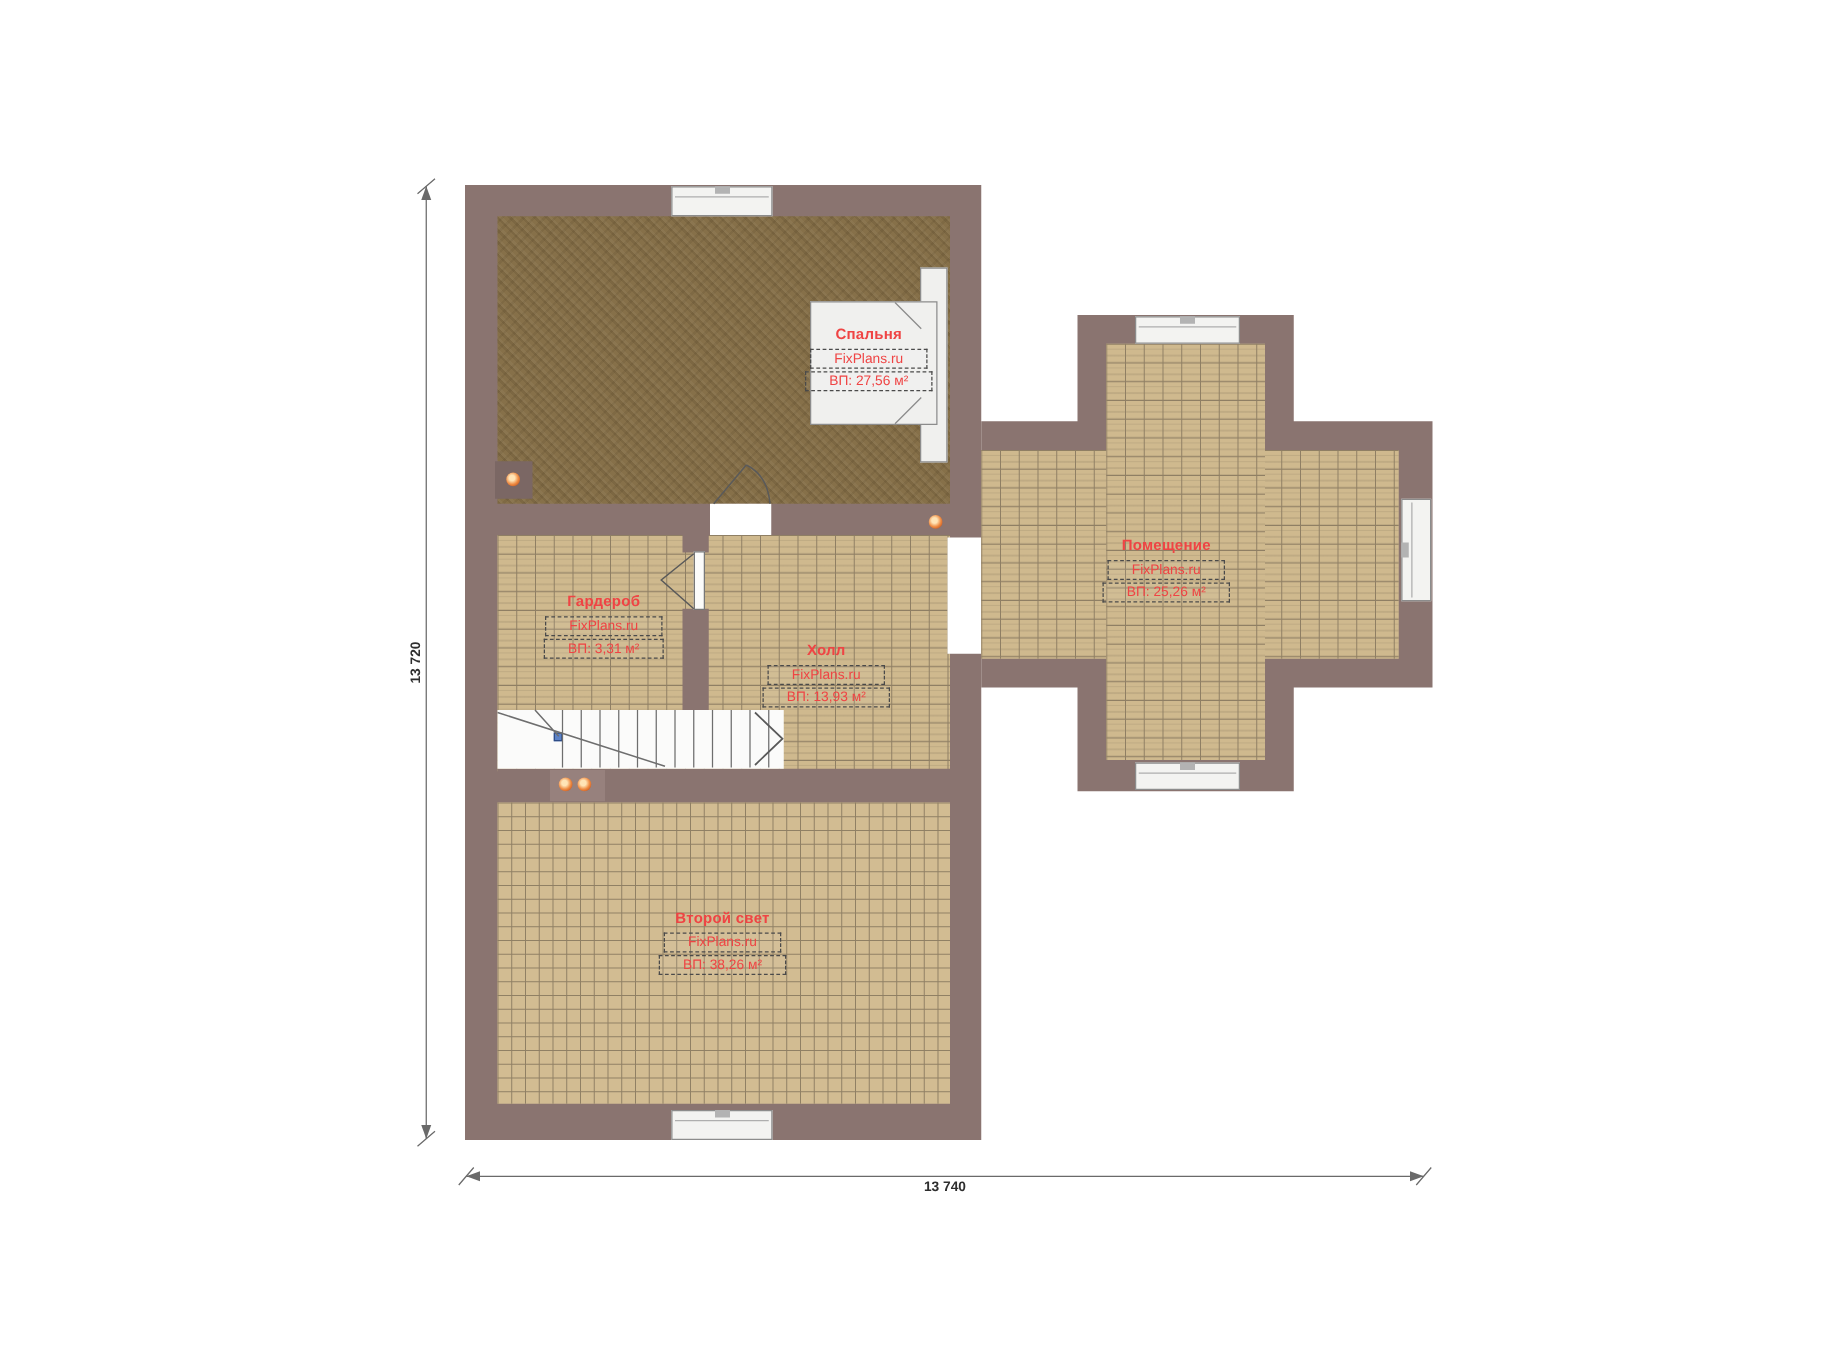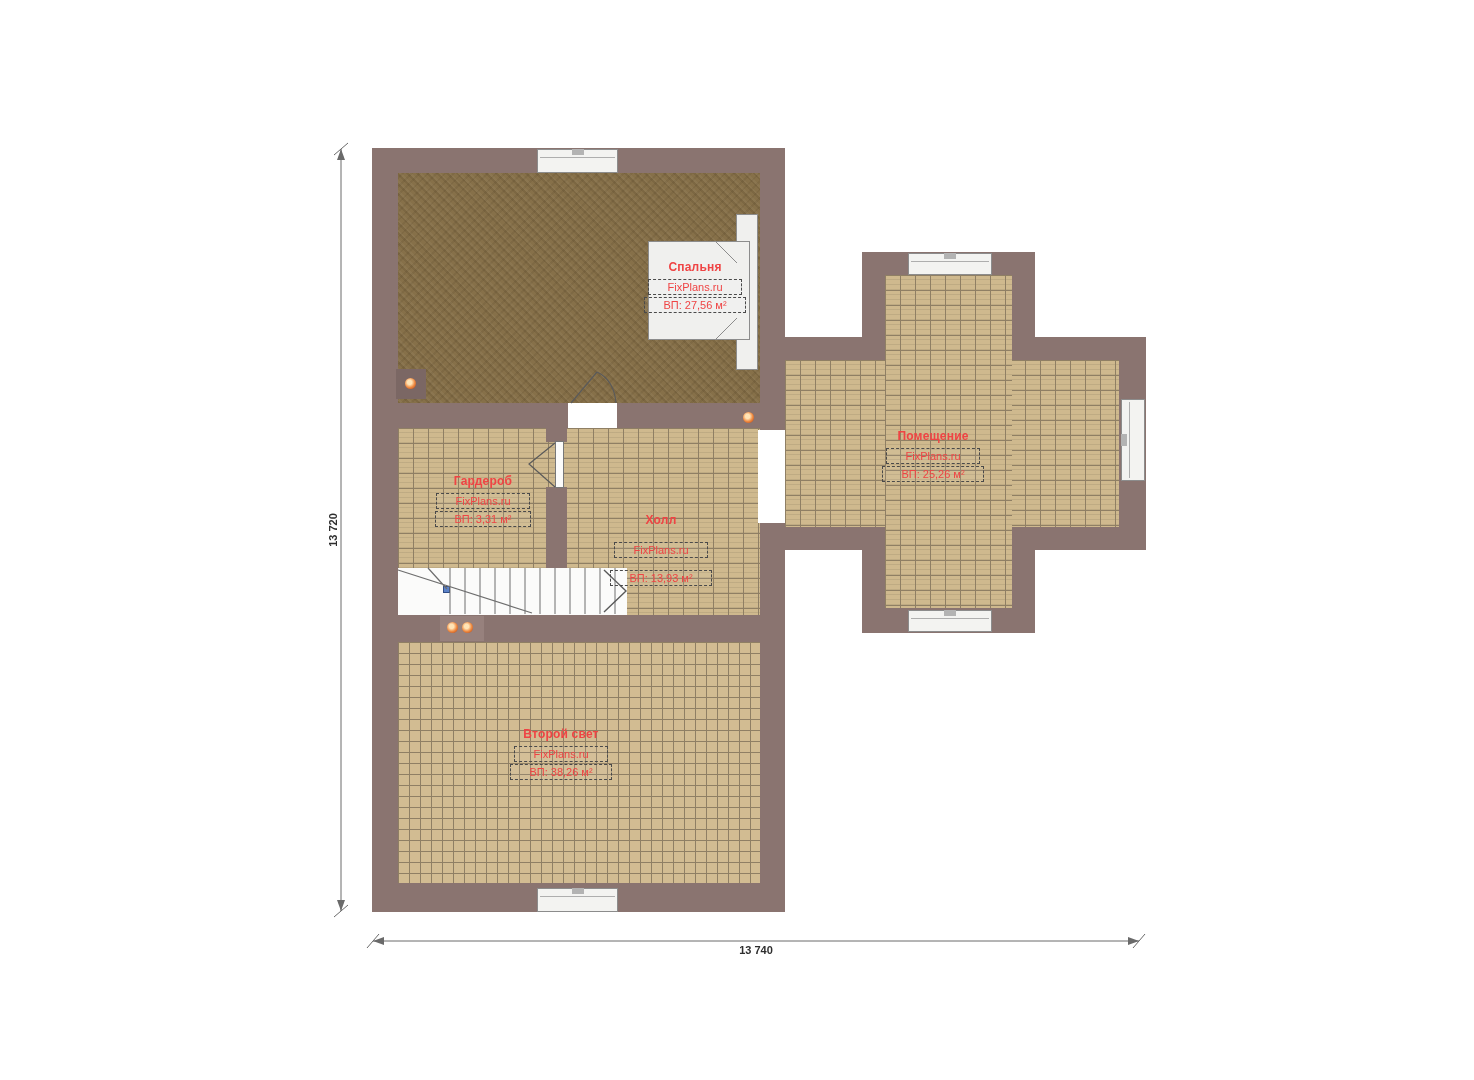--- a/index.html
+++ b/index.html
@@ -148,27 +148,27 @@
     <div class="rl-box">FixPlans.ru</div>
     <div class="rl-box">ВП: 25,26 м²</div>
   </div>
 
   <div class="room-label" style="left:428px; top:474px;">
     <div class="rl-name">Гардероб</div>
     <div class="rl-box">FixPlans.ru</div>
     <div class="rl-box">ВП: 3,31 м²</div>
   </div>
 
-  <div class="room-label" style="left:606px; top:513px;gap:10px;">
+  <div class="room-label" style="left:606px; top:513px;">
     <div class="rl-name">Холл</div>
     <div class="rl-box">FixPlans.ru</div>
     <div class="rl-box">ВП: 13,93 м²</div>
   </div>
 
-  <div class="room-label" style="left:506px; top:727px;">
+  <div class="room-label" style="left:523px; top:727px;">
     <div class="rl-name">Второй свет</div>
     <div class="rl-box">FixPlans.ru</div>
     <div class="rl-box">ВП: 38,26 м²</div>
   </div>
 
   <div class="dim-label v" style="left:303px; top:524px; width:60px;">13 720</div>
   <div class="dim-label" style="left:716px; top:944px; width:80px;">13 740</div>
 
 </div>
 

